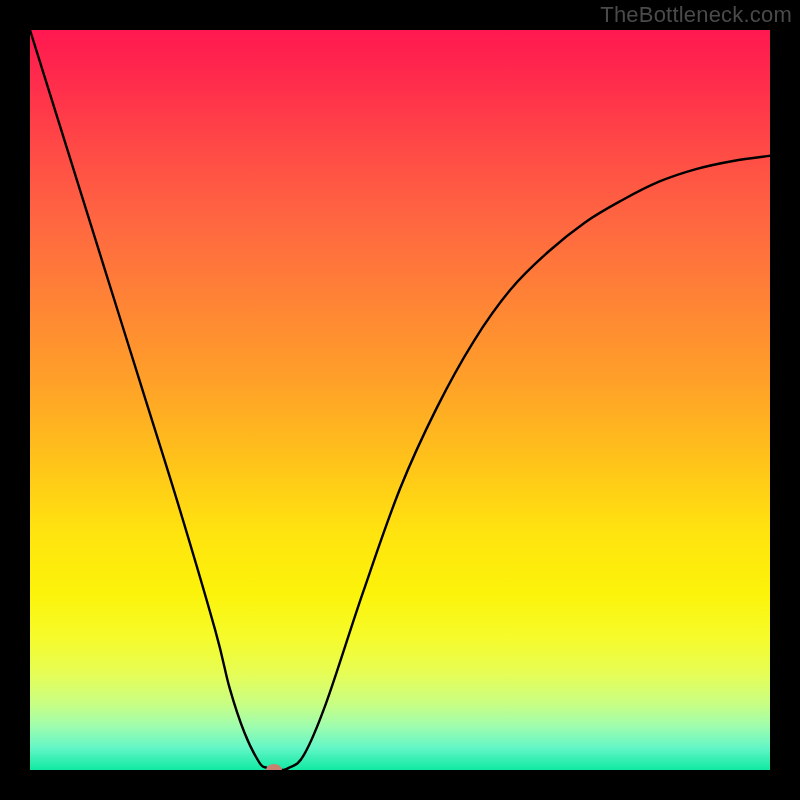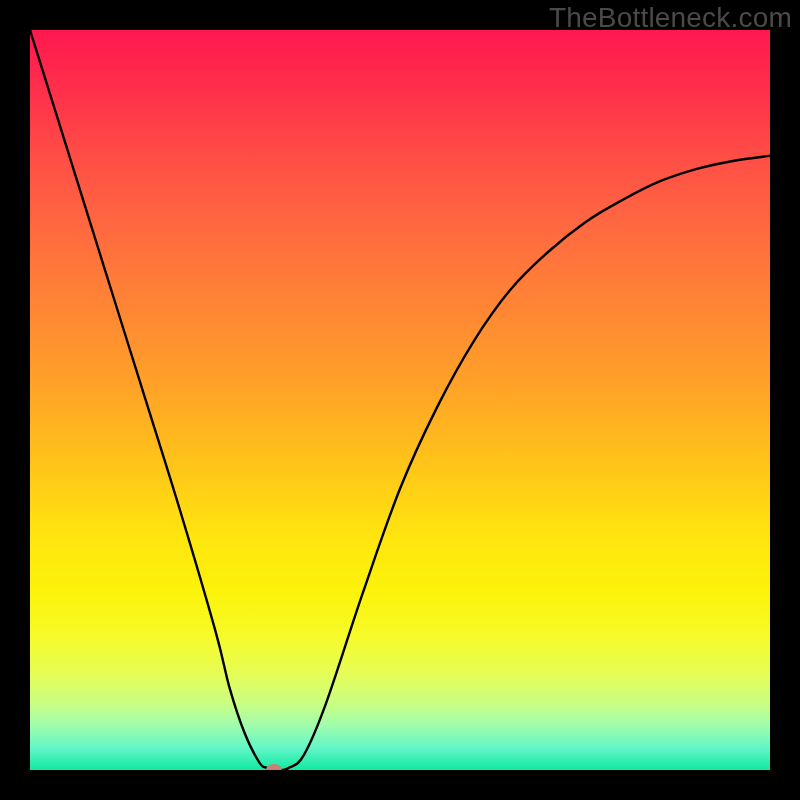--- a/index.html
+++ b/index.html
@@ -15,21 +15,21 @@
     position: relative;
     width: 800px;
     height: 800px;
     background: #000;
   }
   .watermark {
     position: absolute;
     top: 2px;
     right: 8px;
     color: #4a4a4a;
-    font-size: 28px;
+    font-size: 22px;
     font-weight: 500;
     letter-spacing: 0.2px;
     z-index: 50;
   }
   .plot-area {
     position: absolute;
     left: 30px;
     top: 30px;
     width: 740px;
     height: 740px;

